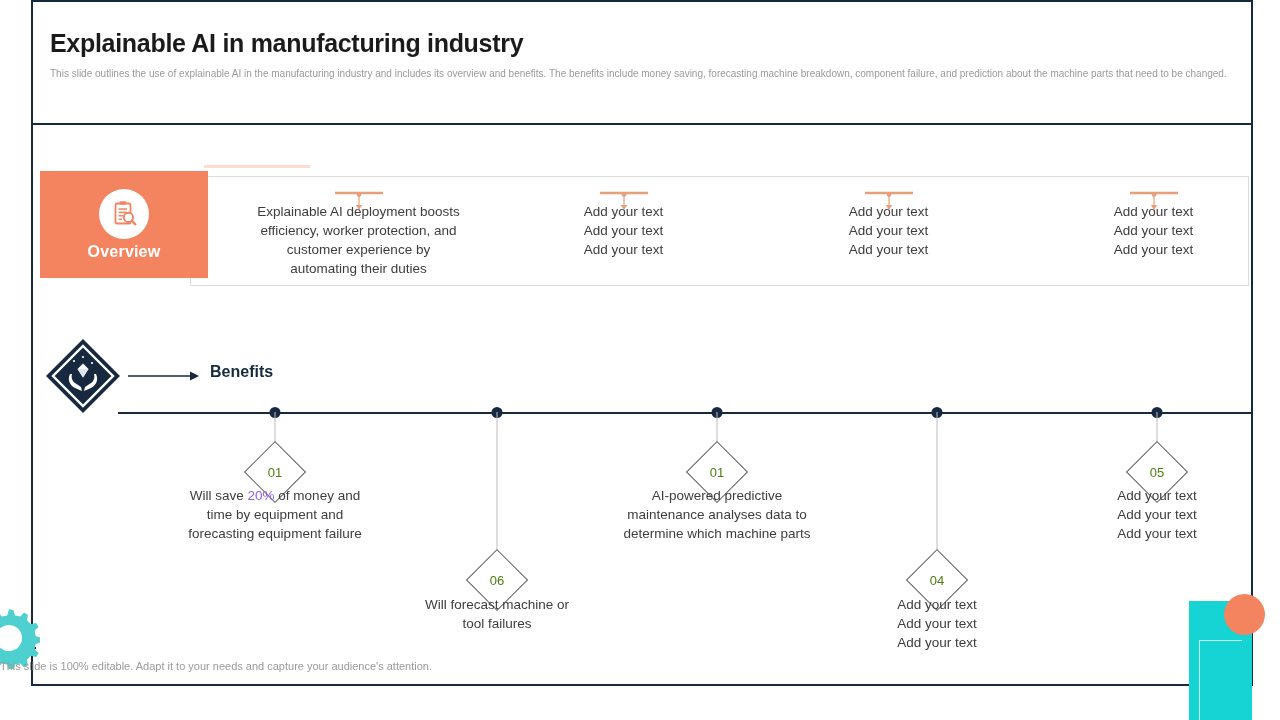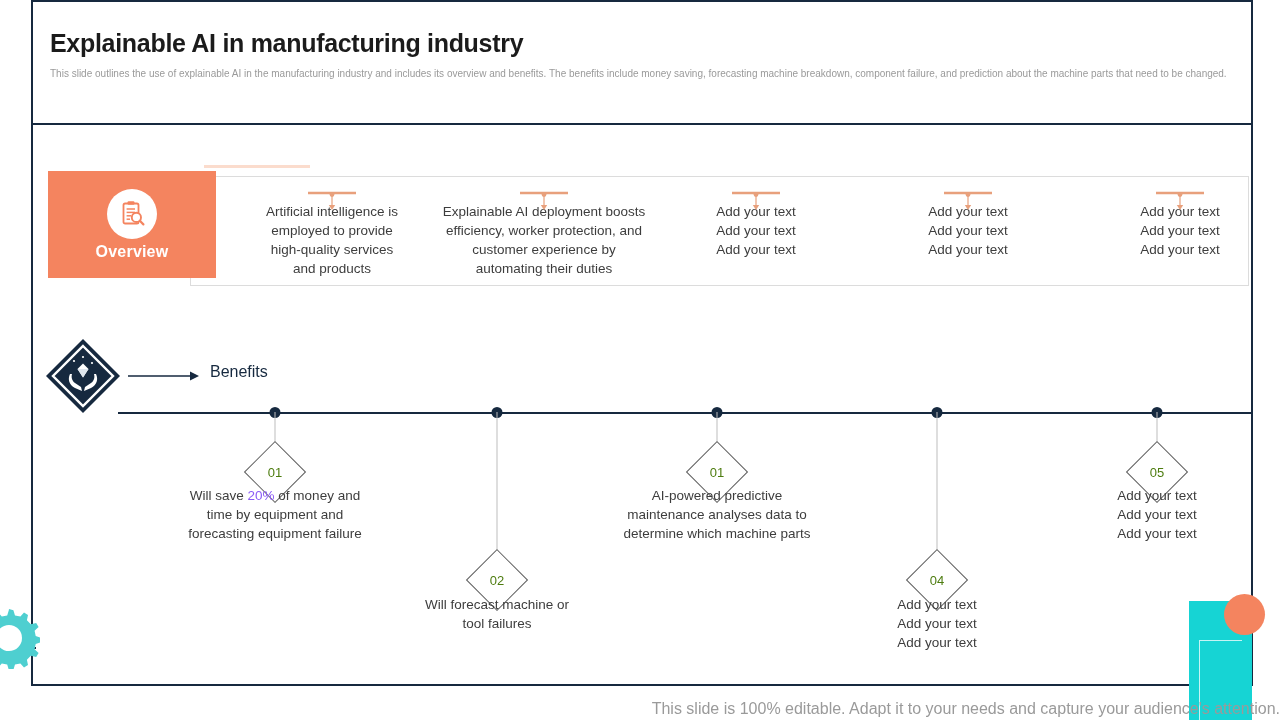--- a/index.html
+++ b/index.html
@@ -30,41 +30,41 @@
 
   
   #overview-band{position:absolute;left:36px;top:163px;width:1214px;height:130px;}
   #ov-accent{position:absolute;left:168px;top:2px;width:106px;height:3px;
              background:#fbdccd;}
   #ov-box{
     position:absolute;left:154px;top:13px;width:1059px;height:110px;
     border:1px solid #dcdcdc;background:#fff;box-sizing:border-box;
   }
   #ov-card{
-    position:absolute;left:12px;top:8px;width:168px;height:107px;
+    position:absolute;left:4px;top:8px;width:168px;height:107px;
     background:#f4845f;display:flex;flex-direction:column;
     align-items:center;justify-content:center;
   }
   #ov-card .circle{
     width:50px;height:50px;border-radius:50%;background:#fff;
     display:flex;align-items:center;justify-content:center;margin-bottom:4px;
   }
   #ov-card .label{color:#fff;font-size:16px;font-weight:bold;letter-spacing:.2px;}
 
   .ov-cols{position:absolute;left:190px;top:13px;width:1060px;height:110px;display:flex;}
   .ov-col{position:relative;flex:1;text-align:center;padding-top:27px;box-sizing:border-box;}
   .ov-col .pin{position:absolute;left:50%;top:14px;transform:translateX(-50%);}
   .ov-col p{margin:0;font-size:13.5px;line-height:1.40;color:#3d3d3d;}
   .ov-col .ln{display:block;}
 
   
   #ben-head{position:absolute;left:44px;top:337px;width:260px;height:80px;}
   #ben-diamond{position:absolute;left:0;top:0;width:78px;height:78px;}
   #ben-arrow{position:absolute;left:84px;top:32px;width:72px;height:14px;}
-  #ben-label{position:absolute;left:166px;top:26px;font-size:16px;font-weight:normal;color:#16293f;}
+  #ben-label{position:absolute;left:166px;top:26px;font-size:16px;font-weight:bold;color:#16293f;}
 
   
   #timeline{position:absolute;left:36px;top:404px;width:1216px;height:290px;}
   #tl-line{position:absolute;left:82px;top:8px;width:1134px;height:2px;background:#16293f;}
   .tl-item{position:absolute;top:0;width:230px;margin-left:-115px;text-align:center;}
   .tl-stem{position:absolute;left:50%;top:8px;width:1px;background:#bdbdbd;transform:translateX(-.5px);}
   .tl-dot{position:absolute;left:50%;top:3px;width:11px;height:11px;border-radius:50%;
           background:#16293f;transform:translate(-50%,0);}
   .tl-diamond{position:absolute;left:50%;width:44px;height:44px;transform:translateX(-50%) rotate(45deg);
               border:1.4px solid #5a5a5a;background:#fff;box-sizing:border-box;}
@@ -81,22 +81,22 @@
                    border-left:1.5px solid rgba(255,255,255,.75);
                    border-top:1.5px solid rgba(255,255,255,.75);box-sizing:border-box;}
   #deco-circle{position:absolute;left:1224px;top:594px;width:41px;height:41px;border-radius:50%;
                background:#f4845f;}
   #deco-gear{position:absolute;left:-22px;top:607px;width:62px;height:62px;}
   .cross{position:absolute;background:#16293f;}
   #cross-v{left:1251px;top:580px;width:2px;height:106px;}
   #cross-h{left:0px;top:647px;width:36px;height:2px;}
 
   
-  #footer{position:absolute;left:0;top:700px;width:1280px;text-align:right;
-          font-size:16px;color:#9a9a9a;}
+  #footer{position:absolute;left:0;top:660px;width:1280px;text-align:left;
+          font-size:11px;color:#9a9a9a;}
 </style>
 </head>
 <body>
 
 <div id="slide">
 
   <div class="frame-line frame-top"></div>
   <div class="frame-line frame-left"></div>
   <div class="frame-line frame-right"></div>
   <div class="frame-line frame-under-hdr"></div>
@@ -121,34 +121,20 @@
           <line x1="9.6" y1="16.8" x2="14" y2="16.8" stroke="#f4845f" stroke-width="1.5"></line>
           <line x1="9.6" y1="20.2" x2="13" y2="20.2" stroke="#f4845f" stroke-width="1.5"></line>
           <circle cx="19.4" cy="18.4" r="4.6" fill="#fff" stroke="#f4845f" stroke-width="1.9"></circle>
           <line x1="22.8" y1="21.8" x2="26.4" y2="25.4" stroke="#f4845f" stroke-width="2.2" stroke-linecap="round"></line>
         </svg>
       </div>
       <div class="label">Overview</div>
     </div>
 
     <div class="ov-cols" id="ov-cols">
-        <div class="ov-col">
-          <div class="pin"><svg width="60" height="22" viewBox="0 0 60 22">
-              <line x1="6" y1="3" x2="54" y2="3" stroke="#e8a07c" stroke-width="2.4"></line>
-              <circle cx="30" cy="4.6" r="2.4" fill="#e8a07c"></circle>
-              <line x1="30" y1="6" x2="30" y2="17" stroke="#e8a07c" stroke-width="1.2"></line>
-              <polygon points="26.8,15 33.2,15 30,20" fill="#e8a07c"></polygon>
-            </svg></div>
-          <p>
-            <span class="ln">Artificial intelligence is</span>
-            <span class="ln">employed to provide</span>
-            <span class="ln">high-quality  services</span>
-            <span class="ln">and products</span>
-          </p>
-        </div>
         <div class="ov-col">
           <div class="pin"><svg width="60" height="22" viewBox="0 0 60 22">
               <line x1="6" y1="3" x2="54" y2="3" stroke="#e8a07c" stroke-width="2.4"></line>
               <circle cx="30" cy="4.6" r="2.4" fill="#e8a07c"></circle>
               <line x1="30" y1="6" x2="30" y2="17" stroke="#e8a07c" stroke-width="1.2"></line>
               <polygon points="26.8,15 33.2,15 30,20" fill="#e8a07c"></polygon>
             </svg></div>
           <p>
             <span class="ln">Explainable AI deployment boosts</span>
             <span class="ln">efficiency, worker protection, and</span>
@@ -233,21 +219,21 @@
           <div class="tl-text" style="top: 83px;">
             <span class="ln">Will save <span class="hl">20%</span> of money and</span>
             <span class="ln">time by equipment and</span>
             <span class="ln">forecasting equipment failure</span>
           </div>
         </div>
         <div class="tl-item" style="left: 461px;">
           <div class="tl-dot"></div>
           <div class="tl-stem" style="height: 146px;"></div>
           <div class="tl-diamond" style="top: 154px;"></div>
-          <div class="tl-num" style="top: 154px;">02</div>
+          <div class="tl-num" style="top: 154px;">06</div>
           <div class="tl-text" style="top: 192px;">
             <span class="ln">Will forecast machine or</span>
             <span class="ln">tool failures</span>
           </div>
         </div>
         <div class="tl-item" style="left: 681px;">
           <div class="tl-dot"></div>
           <div class="tl-stem" style="height: 38px;"></div>
           <div class="tl-diamond" style="top: 46px;"></div>
           <div class="tl-num" style="top: 46px;">01</div>

